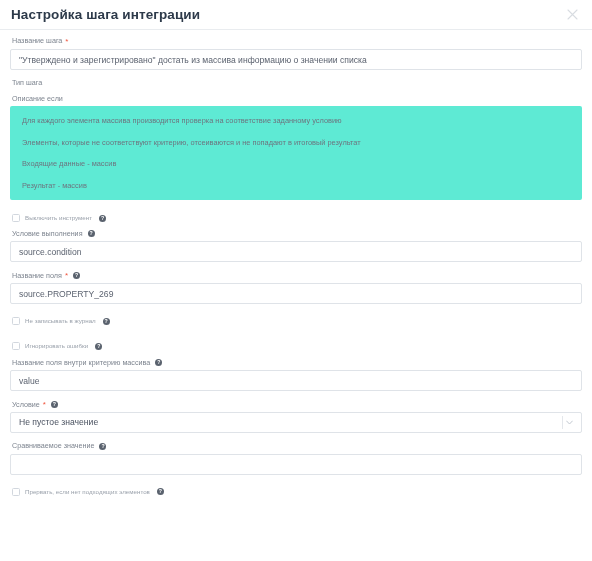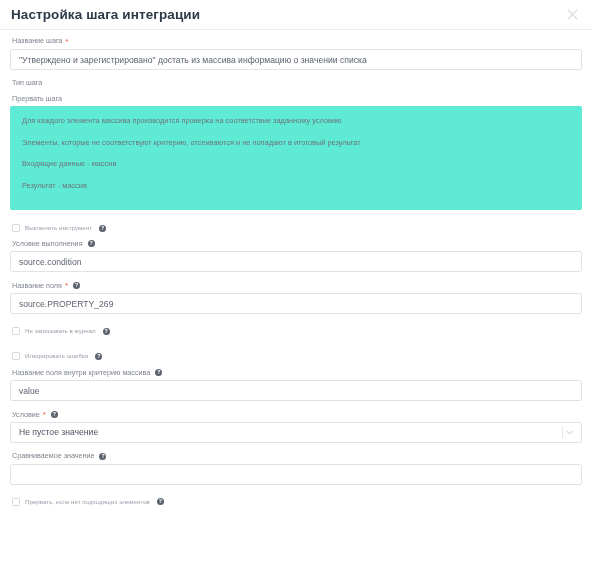--- a/index.html
+++ b/index.html
@@ -159,21 +159,21 @@
     border-radius: 2px;
     padding: 11px 12px 9px 12px;
   }
   .desc-line {
     font-size: 7.4px;
     color: #6d747f;
     line-height: 1;
     margin-bottom: 14px;
     white-space: nowrap;
   }
-  .desc-line:last-child { margin-bottom: 12px; }
+  .desc-line:last-child { margin-bottom: 2px; }
 
   
   .check-row {
     display: flex;
     align-items: center;
     gap: 5px;
     margin: 0 0 9px 2px;
     height: 10px;
   }
   .checkbox {
@@ -238,21 +238,21 @@
     </div>
 
     <div class="row">
       <div class="field-label">
         <span>Тип шага</span>
       </div>
     </div>
 
     <div class="row" style="margin-bottom:12px;">
       <div class="field-label">
-        <span>Прервать шага</span>
+        <span>Описание если</span>
       </div>
       <div class="desc-box">
         <div class="desc-line">Для каждого элемента массива производится проверка на соответствие заданному условию</div>
         <div class="desc-line">Элементы, которые не соответствуют критерию, отсеиваются и не попадают в итоговый результат</div>
         <div class="desc-line">Входящие данные - массив</div>
         <div class="desc-line">Результат - массив</div>
       </div>
     </div>
 
     <div class="check-row" style="margin-top:13px;margin-bottom:7px;">

